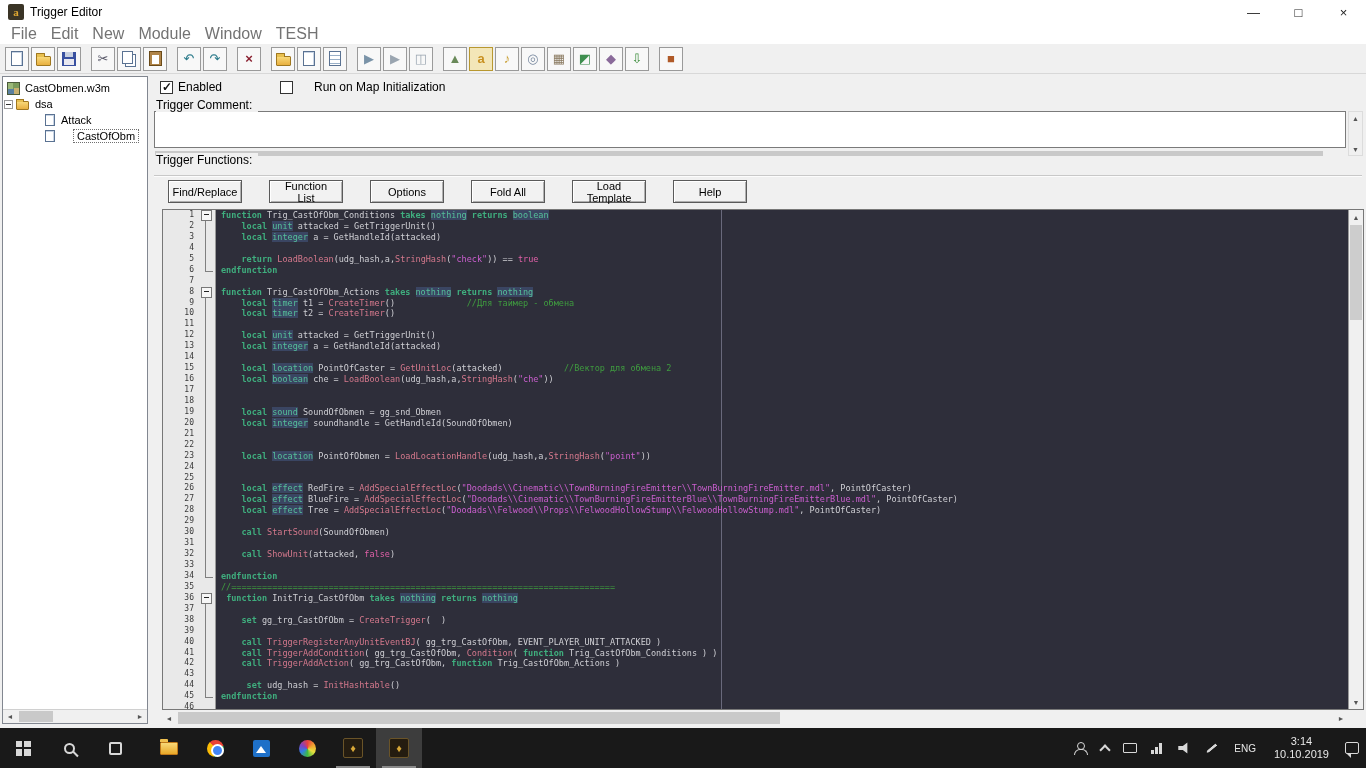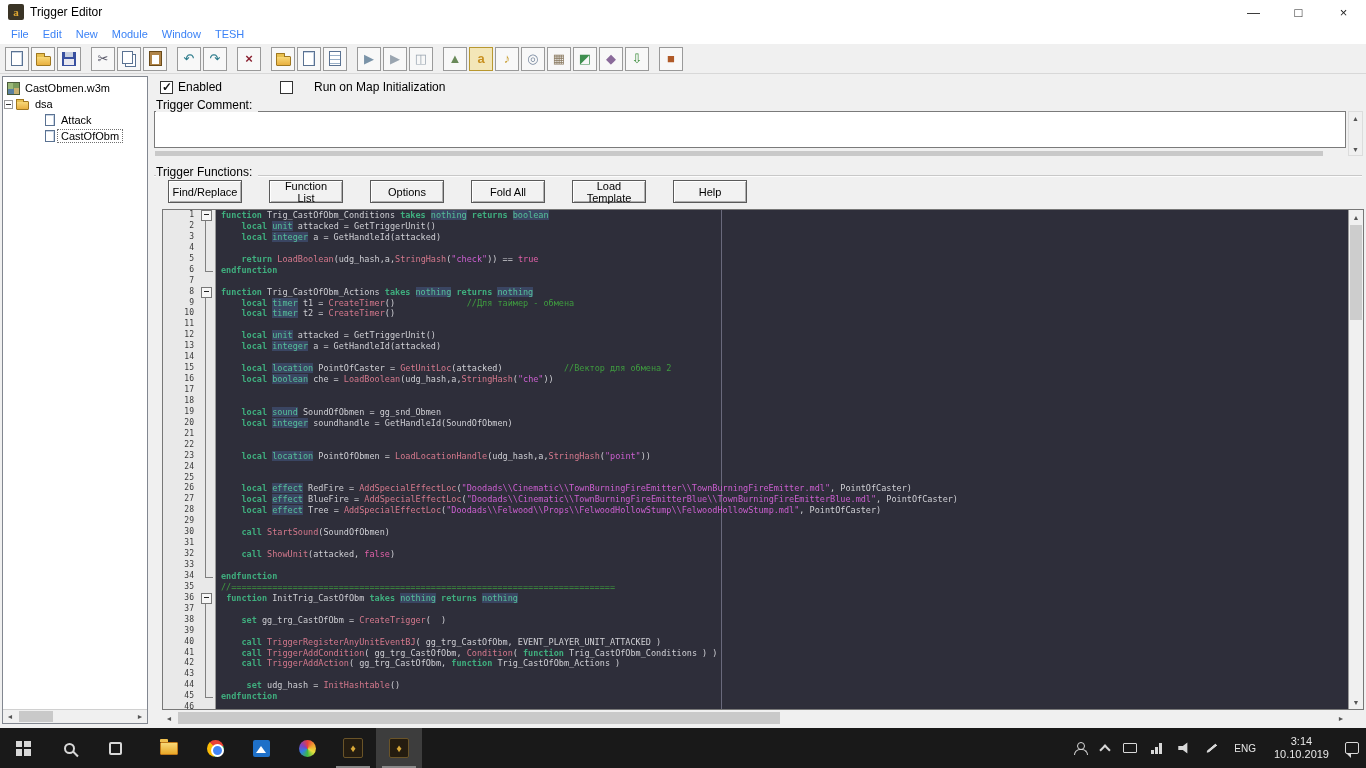--- a/index.html
+++ b/index.html
@@ -10,21 +10,21 @@
   
   .titlebar{position:absolute;top:0;left:0;right:0;height:24px;background:#fff;display:flex;align-items:center;}
   .app-ico{width:16px;height:16px;margin:0 6px 0 8px;background:#3a3426;color:#e0a832;
            font:bold 11px "Liberation Serif",serif;display:flex;align-items:center;justify-content:center;border-radius:2px;}
   .title-text{font-size:12px;color:#000;}
   .win-controls{margin-left:auto;display:flex;height:100%;}
   .win-btn{width:45px;height:100%;display:flex;align-items:center;justify-content:center;font-size:13px;color:#222;}
 
   
   .menubar{position:absolute;top:24px;left:0;right:0;height:20px;background:#fff;display:flex;align-items:center;padding-left:4px;}
-  .menu-item{padding:2px 7px;font-size:11px;color:#3b82f6;}
+  .menu-item{padding:2px 7px;font-size:16px;color:#737373;}
 
   
   .toolbar{position:absolute;top:44px;left:0;right:0;height:30px;background:#f0f0f0;border-bottom:1px solid #d8d8d8;
            display:flex;align-items:center;padding-left:5px;gap:2px;}
   .t-btn{width:24px;height:24px;border:1px solid #9a9a9a;background:#f8f8f8;display:flex;align-items:center;justify-content:center;flex:none;}
   .t-btn.active{background:#f3e6b8;border-color:#b89830;}
   .t-sep{width:6px;flex:none;}
   .glyph{font-size:13px;line-height:1;}
   .ic-page{width:12px;height:15px;background:#fff;border:1px solid #5a7292;box-shadow:inset -3px 3px 0 -2px #c8d4e4;}
   .ic-page-lines{width:12px;height:15px;background:repeating-linear-gradient(#fff 0 3px,#9ab0c8 3px 4px);border:1px solid #5a7292;}
@@ -38,42 +38,42 @@
   .ic-paste::after{content:"";position:absolute;left:2px;top:3px;width:7px;height:9px;background:#fff;}
 
   
   .content{position:absolute;top:75px;left:0;right:0;bottom:40px;background:#f0f0f0;}
 
   
   .sidebar{position:absolute;left:2px;top:1px;width:146px;bottom:4px;background:#fff;border:1px solid #828790;}
   .tree{padding:3px 0;font-size:11px;color:#000;}
   .trow{display:flex;align-items:center;height:16px;white-space:nowrap;}
   .trow .lbl{padding:0 3px;}
-  .trow.selected .lbl{outline:1px dotted #707070;}
+  .trow.selected .lbl{outline:1px dotted #707070;margin-left:16px;}
   .exp{width:9px;height:9px;border:1px solid #9a9a9a;background:#fff;position:relative;margin-right:3px;flex:none;}
   .exp::after{content:"";position:absolute;left:1px;top:3px;width:5px;height:1px;background:#333;}
   .ti-map{width:13px;height:13px;flex:none;margin-right:2px;border:1px solid #4a5a3a;
           background:conic-gradient(#7a9a5a 0 25%,#c8b070 0 50%,#5a80a0 0 75%,#9ab878 0);}
   .ti-folder{width:13px;height:9px;background:linear-gradient(#f8d878,#e8b040);border:1px solid #a07820;border-radius:1px;position:relative;margin:3px 3px 0 0;flex:none;}
   .ti-folder::before{content:"";position:absolute;top:-3px;left:-1px;width:6px;height:2px;background:#e8c050;border:1px solid #a07820;border-bottom:none;}
   .ti-doc{width:10px;height:12px;flex:none;margin-right:3px;background:#fff;border:1px solid #5a7292;box-shadow:inset -3px 3px 0 -2px #c8d4e4;}
   .sidebar-hscroll{position:absolute;left:0;right:0;bottom:0;height:14px;background:#f0f0f0;border-top:1px solid #d0d0d0;display:flex;align-items:center;}
   .sb-arrow{width:14px;height:14px;font-size:7px;color:#555;display:flex;align-items:center;justify-content:center;flex:none;}
   .sb-track{flex:1;height:100%;position:relative;}
   .sb-thumb{position:absolute;top:1px;bottom:1px;background:#c9c9c9;}
 
   
   .main{position:absolute;left:152px;top:0;right:0;bottom:0;}
   .cb-group{position:absolute;top:5px;display:flex;align-items:center;}
   .checkbox{width:13px;height:13px;border:1px solid #333;background:#fff;position:relative;margin-right:5px;flex:none;}
   .checkbox.checked::after{content:"✓";position:absolute;left:1px;top:-2px;font-size:12px;font-weight:bold;color:#111;}
   .cb-label{font-size:12px;color:#000;}
   .comment-label,.func-label{position:absolute;left:4px;font-size:12px;color:#000;background:#f0f0f0;z-index:2;padding-right:6px;}
   .comment-label{top:23px;}
-  .func-label{top:90px;}
+  .func-label{top:78px;}
   .comment-box{position:absolute;top:36px;left:2px;right:20px;height:37px;background:#fff;border:1px solid #7a7a7a;
                resize:none;overflow:hidden;font:12px "Liberation Sans",sans-serif;padding:2px;outline:none;}
   .comment-vscroll{position:absolute;top:36px;right:3px;width:15px;height:45px;background:#f0f0f0;border:1px solid #dcdcdc;
                    display:flex;flex-direction:column;justify-content:space-between;align-items:center;}
   .cv-arrow{font-size:7px;color:#555;height:12px;display:flex;align-items:center;}
   .comment-hscroll{position:absolute;top:75px;left:2px;right:20px;height:7px;background:#f0f0f0;}
   .comment-hscroll .h-thumb{position:absolute;left:1px;top:1px;bottom:1px;width:98%;background:#c9c9c9;}
   .groove{position:absolute;top:100px;left:2px;right:4px;height:2px;border-top:1px solid #c8c8c8;border-bottom:1px solid #fcfcfc;}
   .btnrow{position:absolute;top:105px;left:16px;display:flex;gap:27px;}
   .fbtn{width:74px;height:23px;background:#f2f2f2;border:1px solid #5a5a5a;font-size:11px;color:#000;

